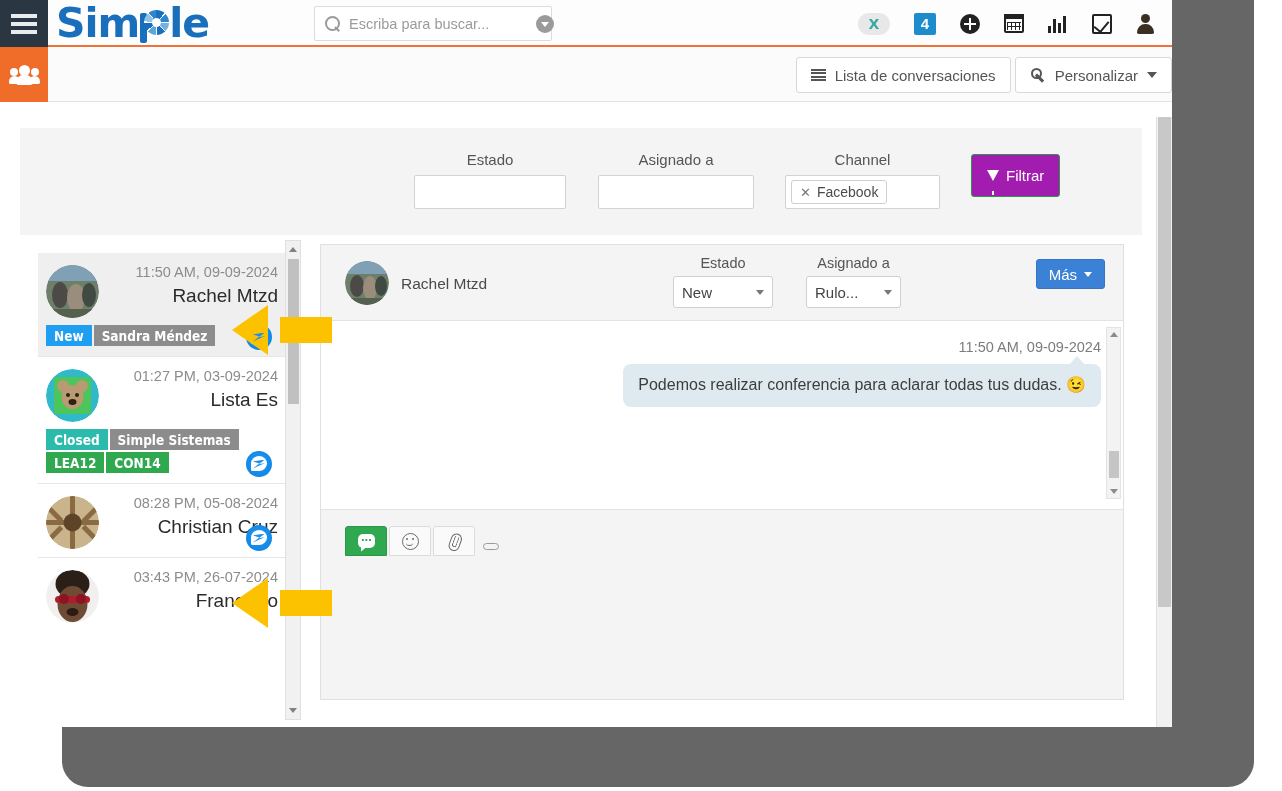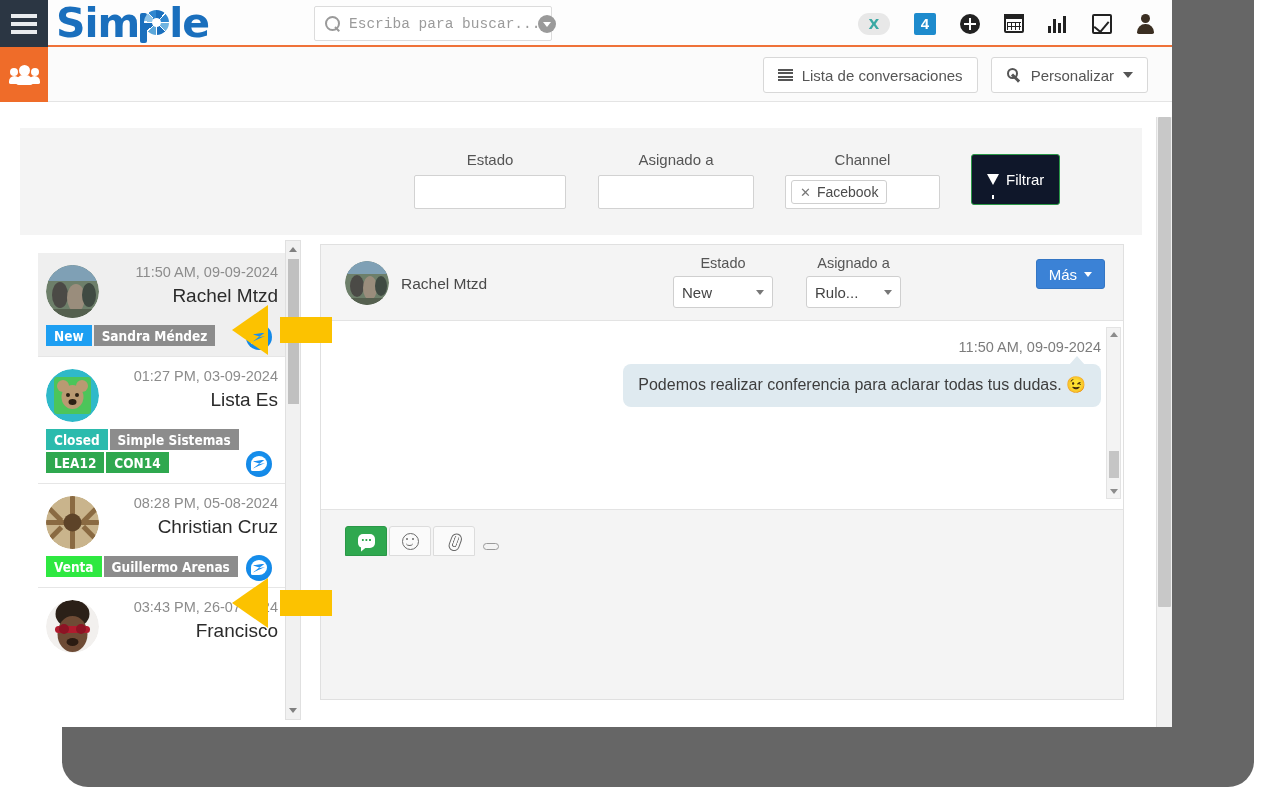--- a/index.html
+++ b/index.html
@@ -86,21 +86,21 @@
   .searchbox .mag::before {
     content:""; position:absolute; left:0; top:0; width:11px; height:11px;
     border:2px solid #9a9a9a; border-radius:50%;
   }
   .searchbox .mag::after {
     content:""; position:absolute; left:10px; top:10px; width:6px; height:2px;
     background:#9a9a9a; transform: rotate(45deg); transform-origin: left center;
   }
   .searchbox input {
     flex:1; border:0; outline:0; font-size:14.5px; color:#0f766e;
-    font-family:Liberation Mono, monospace; padding-left:8px; background:transparent;
+    font-family:Liberation Sans, sans-serif; padding-left:8px; background:transparent;
   }
   .searchbox input::placeholder { color:#9b9b9b; }
   .searchbox .chev {
     width:18px; height:18px; border-radius:50%; background:#9a9a9a;
     display:flex; align-items:center; justify-content:center; flex:0 0 auto; cursor:pointer;
   }
   .searchbox .chev::after {
     content:""; width:0;height:0; border-left:4px solid transparent;
     border-right:4px solid transparent; border-top:5px solid #fff; margin-top:1px;
   }
@@ -160,21 +160,21 @@
   }
   .groupicon{position:relative;width:28px;height:20px;}
   .groupicon .h{position:absolute;border-radius:50%;background:#fff;}
   .groupicon .b{position:absolute;background:#fff;}
   .crumb-text {
     position:absolute; left:60px; top:0; height:55px; display:flex; align-items:center;
     font-size:16.5px; color:#4d4d4d; letter-spacing:.2px;
     font-family:"DejaVu Sans Condensed","Liberation Sans",sans-serif; font-weight:600;
   }
   .crumb-text .sep{margin-left:8px;color:#777;font-weight:400;}
-  .crumb-btns{position:absolute;right:24px;top:10px;display:flex;gap:13px;}
+  .crumb-btns{position:absolute;right:0;top:10px;display:flex;gap:4px;}
   .btn-out{
     background:#fff;border:1px solid #d8d8d8;border-radius:3px;
     height:36px;padding:0 14px;display:flex;align-items:center;gap:9px;
     font-size:15px;color:#555;cursor:pointer;font-family:"Liberation Sans",sans-serif;
   }
   .listicon{width:15px;height:12px;display:flex;flex-direction:column;justify-content:space-between;}
   .listicon i{display:block;height:2px;background:#555;width:100%;
     border-left:4px solid #555; box-sizing:border-box;}
   .wrenchicon{position:relative;width:16px;height:16px;}
   .wrenchicon::before{
@@ -219,22 +219,22 @@
   .fld .inp {
     height:34px; background:#fff; border:1px solid #d2d2d2; border-radius:2px; width:100%;
   }
   .tagbox { display:flex; align-items:center; padding:4px 5px; }
   .tagpill {
     display:flex; align-items:center; gap:6px; border:1px solid #cfcfcf; background:#fff;
     border-radius:3px; height:24px; padding:0 8px; font-size:14px; color:#4b4b4b;
   }
   .tagpill .x { color:#777; font-size:13px; cursor:pointer; }
   .btn-filter {
-    position:absolute; left:951px; top:26px; height:51px; padding:0 15px;
-    background:#0f172a; border:1px solid #2a9747; border-radius:3px; color:#fff;
+    position:absolute; left:951px; top:26px; height:43px; padding:0 15px;
+    background:#a21caf; border:1px solid #2a9747; border-radius:3px; color:#fff;
     display:flex; align-items:center; gap:7px; font-size:15px; cursor:pointer;
     font-family:"Liberation Sans",sans-serif;
   }
   .funnel{width:0;height:0;border-left:6px solid transparent;border-right:6px solid transparent;border-top:11px solid #fff;position:relative;}
   .funnel::after{content:"";position:absolute;left:-1px;top:10px;width:2px;height:4px;background:#fff;}
 
   
   .chatwrap { position:absolute; left:20px; top:123px; width:1122px; height:480px; background:#fff; }
 
   
@@ -596,24 +596,20 @@
                         </g>
                   <circle cx="26.5" cy="26.5" r="9" fill="#5d4328"></circle>
                       </g>
                     </svg>
                 </div>
                 <div class="meta">
                   <div class="time">08:28 PM, 05-08-2024</div>
                   <div class="name">Christian Cruz</div>
                 </div>
               </div>
-              <div class="tags">
-                <span class="tag lgreen">Venta</span>
-                <span class="tag gray">Guillermo Arenas</span>
-              </div>
               <div class="msgr">
                   <span class="z"></span>
                 </div>
             </div>
 
             <div class="conv" style="border-bottom:none;">
               <div class="top">
                 <div class="avatar">
                   <svg class="avart" viewBox="0 0 53 53">
                       <defs>

